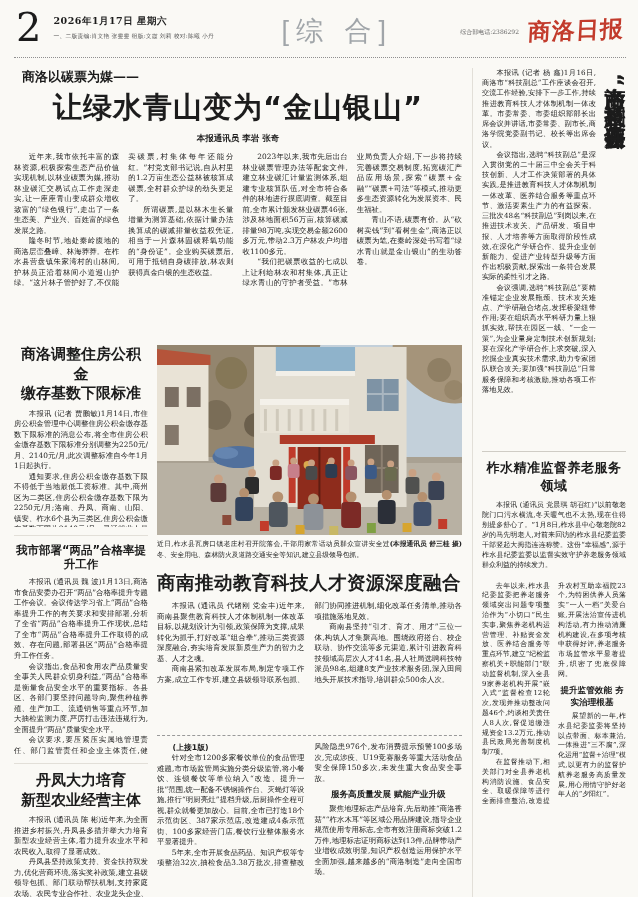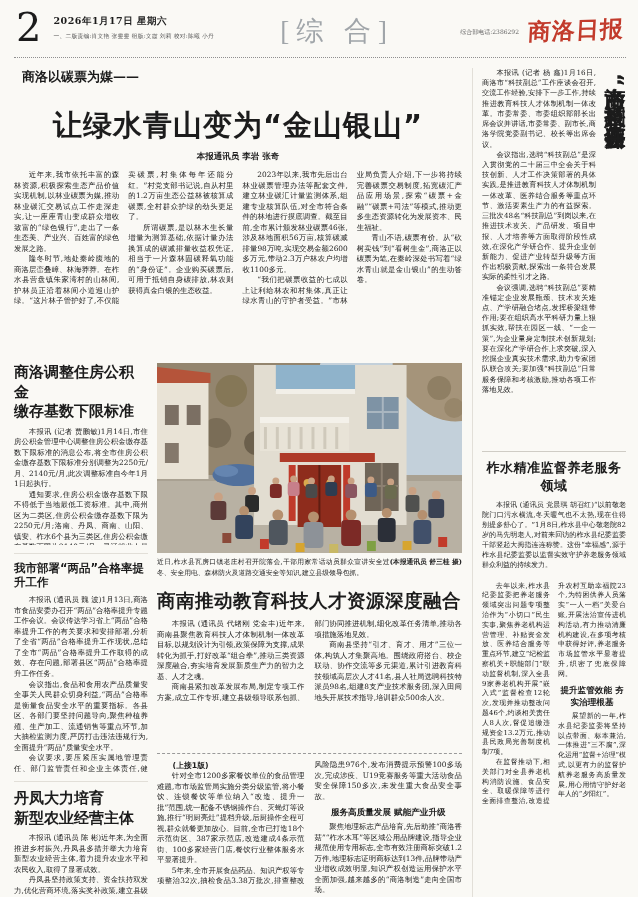--- a/index.html
+++ b/index.html
@@ -13,46 +13,46 @@
     width:638px;height:897px;box-sizing:border-box;
     padding:6px 12px 8px 14px;
     background:#faf9f5;
   }
   
   .hdr{display:flex;align-items:flex-start;border-bottom:1px dotted #8f8f8f;padding:2px 2px 8px;}
   .pageno{font-size:40px;line-height:.95;font-weight:400;}
   .hdr-meta{margin-left:12px;padding-top:7px;}
   .hdr-date{font-size:9.5px;font-weight:700;letter-spacing:.5px;}
   .hdr-staff{font-size:5.8px;color:#555;margin-top:4px;letter-spacing:.2px;}
-  .hdr-section{flex:1;text-align:center;font-family:Liberation Serif, serif;
+  .hdr-section{flex:1;text-align:center;font-family:Liberation Sans, sans-serif;
     font-size:27px;color:#a0a5a9;letter-spacing:7px;padding-top:5px;font-weight:400;}
   .hdr-right{display:flex;align-items:flex-end;gap:9px;padding-top:10px;}
   .hdr-phone{font-size:6px;color:#666;padding-bottom:4px;white-space:nowrap;}
   .masthead{font-size:23px;color:#c23b2c;font-weight:900;line-height:1;
     transform:skewX(-5deg) rotate(-2deg);letter-spacing:1px;white-space:nowrap;}
   
   .main{display:flex;gap:10px;margin-top:10px;}
   .main-left{width:448px;flex:none;}
   .col-right{flex:1;min-width:0;border-left:1px solid #e2dfd8;padding-left:9px;}
   
   .lead-kicker{font-size:13px;font-weight:700;margin:0 0 2px 8px;}
   .lead-headline{font-family:"DejaVu Sans","Liberation Sans",sans-serif;font-weight:900;
-    font-size:29px;text-align:center;letter-spacing:1px;margin:20px 0 5px;}
+    font-size:29px;text-align:center;letter-spacing:1px;margin:2px 0 5px;}
   .lead-byline{text-align:center;font-size:8.5px;font-weight:700;margin-bottom:7px;}
   .bt{font-size:7.4px;line-height:1.42;text-align:justify;}
   .bt p{margin:0;text-indent:2em;}
   .lead-body{columns:4;column-gap:9px;height:184px;overflow:hidden;}
   
   .sub{display:flex;gap:9px;margin-top:9px;}
   .subleft{width:134px;flex:none;}
   .submid{flex:1;min-width:0;}
   .art{margin-bottom:8px;}
   .art.sep{border-top:1px solid #e2dfd8;padding-top:7px;}
   .h2{font-family:"DejaVu Sans","Liberation Sans",sans-serif;font-weight:900;
-    font-size:15px;line-height:1.3;text-align:left;white-space:pre-line;margin:0 0 5px;}
+    font-size:15px;line-height:1.3;text-align:center;white-space:pre-line;margin:0 0 5px;}
   .h2.small{font-size:11.5px;}
   .clip1{height:118px;overflow:hidden;}
   .clip2{height:178px;overflow:hidden;}
   .clip3{height:148px;overflow:hidden;}
   
   .photo{height:190px;margin-bottom:4px;background:#c3d0da;}
   .photo svg{display:block;width:100%;height:100%;}
   .caption{font-size:6.8px;line-height:1.55;text-align:justify;margin-bottom:10px;color:#222;}
   .caption .credit{float:right;font-weight:700;}
   

